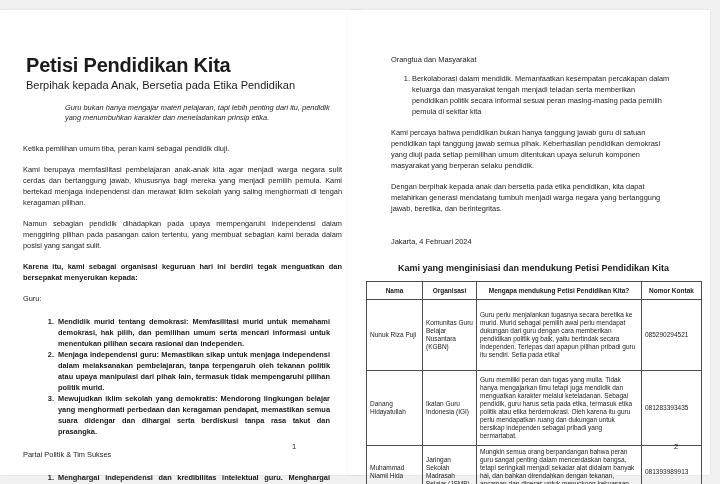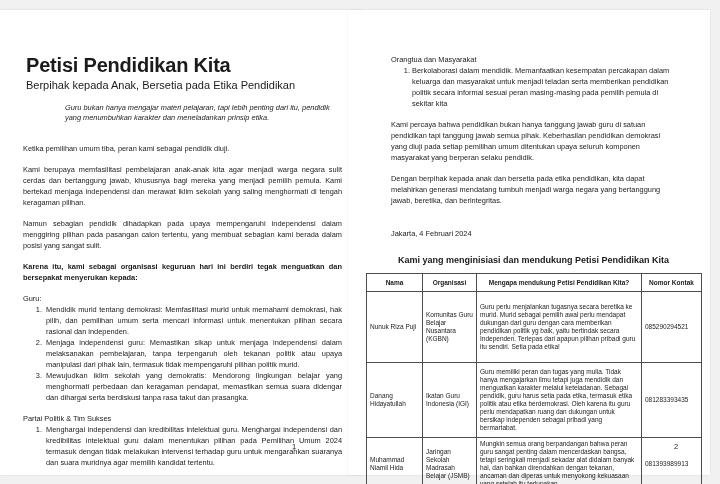--- a/index.html
+++ b/index.html
@@ -48,25 +48,26 @@
   .body-text {
     font-size: 7.4px;
     line-height: 11px;
     margin: 10px 0 0 0;
     text-align: justify;
   }
   .body-text.first { margin-top: 21px; }
   .body-text.bold { font-weight: bold; }
   .section-label { margin: 10px 0 0 0; font-size: 7.4px; line-height: 11px; }
   ol.doc-list {
-    margin: 0;
+    margin: 12px;
     padding-left: 21px;
     font-size: 7.4px;
     line-height: 11px;
     text-align: justify;
+    font-weight: bold;
   }
   ol.doc-list li { padding-left: 2px; }
   .pageno {
     position: absolute;
     font-size: 7.5px;
     line-height: 9px;
     bottom: 24px;
   }
   .pageno-left  { left: 292px; }
   .pageno-right { left: 326px; }
@@ -147,23 +148,23 @@
     <p class="section-label">Partai Politik &amp; Tim Sukses</p>
     <ol class="doc-list">
       <li>Menghargai independensi dan kredibilitas intelektual guru. Menghargai independensi dan kredibilitas intelektual guru dalam menentukan pilihan pada Pemilihan Umum 2024 termasuk dengan tidak melakukan intervensi terhadap guru untuk mengarahkan suaranya dan suara muridnya agar memilih kandidat tertentu.</li>
 
     </ol>
 
     <div class="pageno pageno-left">1</div>
   </div>
 
   <div class="page page-right">
-    <p class="r-text r-first" style="margin-bottom:0;">Orangtua dan Masyarakat</p>
+    <p class="r-text r-first" style="margin-bottom:8px;">Orangtua dan Masyarakat</p>
     <ol class="r-list">
-      <li>Berkolaborasi dalam mendidik. Memanfaatkan kesempatan percakapan dalam keluarga dan masyarakat untuk menjadi teladan serta memberikan pendidikan politik secara informal sesuai peran masing-masing pada pemilih pemula di sekitar kita</li>
+      <li>Berkolaborasi dalam mendidik. Memanfaatkan kesempatan percakapan dalam keluarga dan masyarakat tengah menjadi teladan serta memberikan pendidikan politik secara informal sesuai peran masing-masing pada pemilih pemula di sekitar kita</li>
     </ol>
 
     <p class="r-text">Kami percaya bahwa pendidikan bukan hanya tanggung jawab guru di satuan pendidikan tapi tanggung jawab semua pihak. Keberhasilan pendidikan demokrasi yang diuji pada setiap pemilihan umum ditentukan upaya seluruh komponen masyarakat yang berperan selaku pendidik.</p>
     <p class="r-text">Dengan berpihak kepada anak dan bersetia pada etika pendidikan, kita dapat melahirkan generasi mendatang tumbuh menjadi warga negara yang bertanggung jawab, beretika, dan berintegritas.</p>
 
     <p class="r-text date-line">Jakarta, 4 Februari 2024</p>
 
     <h3 class="table-title">Kami yang menginisiasi dan mendukung Petisi Pendidikan Kita</h3>
 
     <table class="sign-table">

